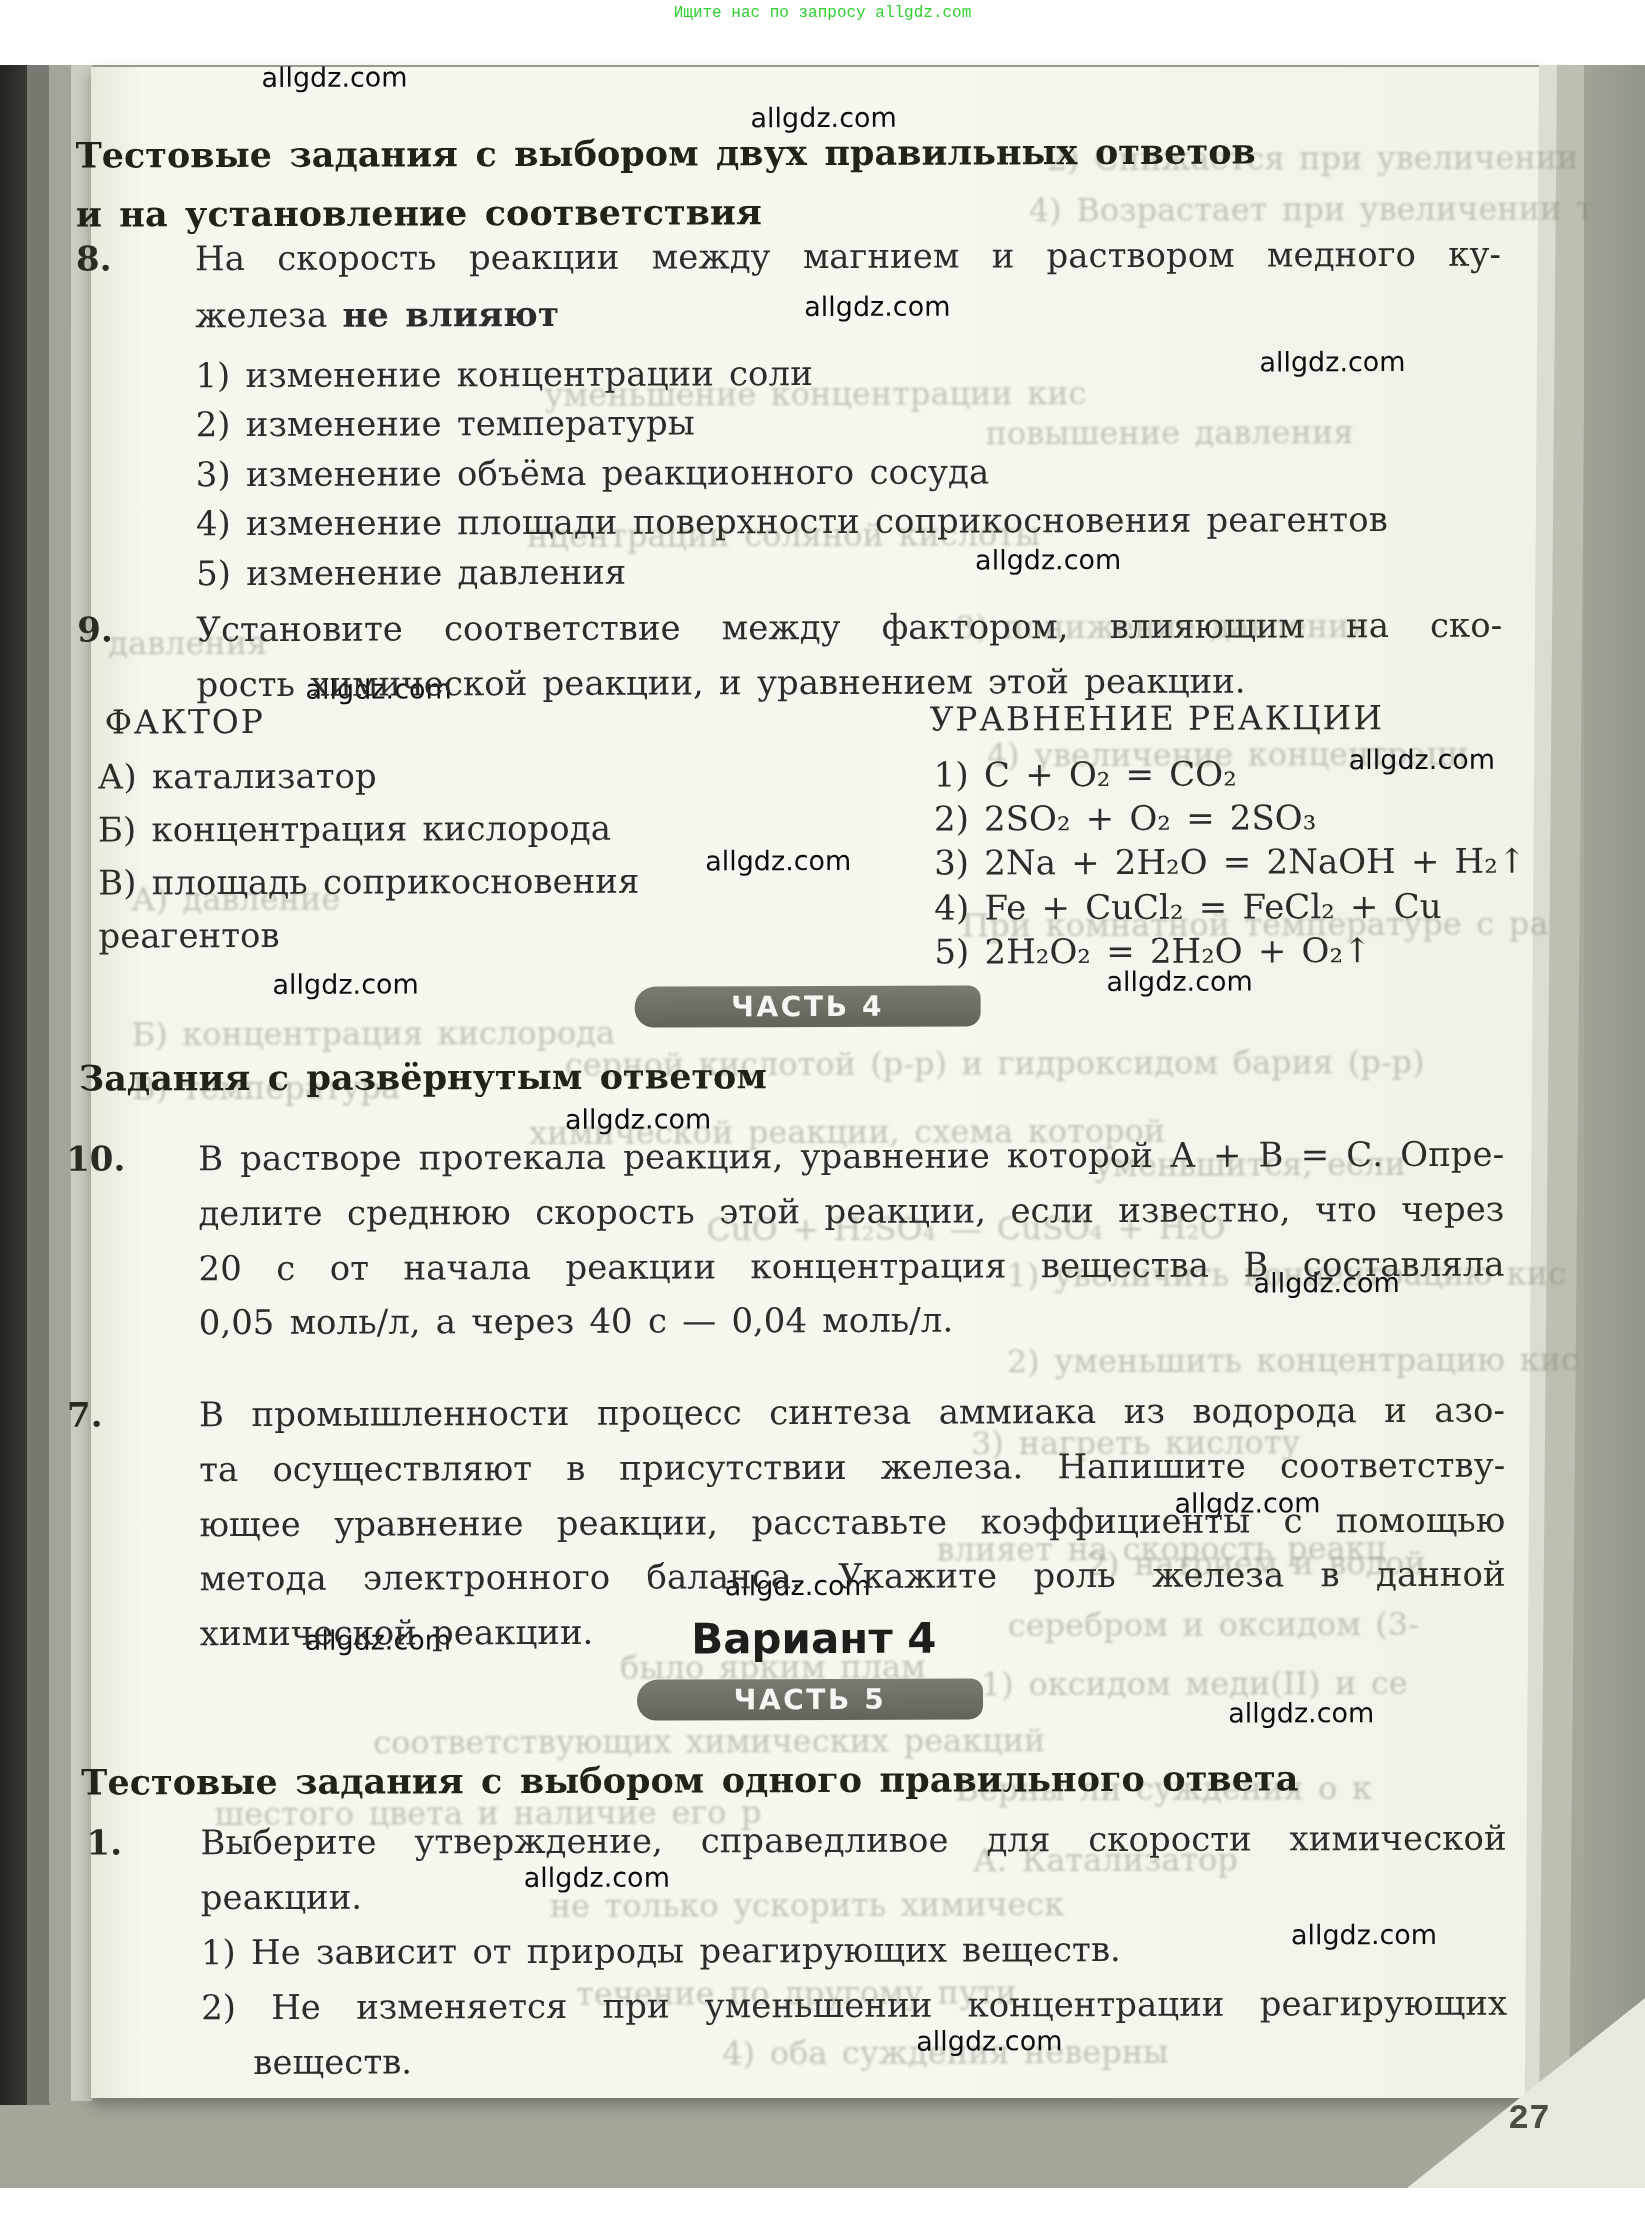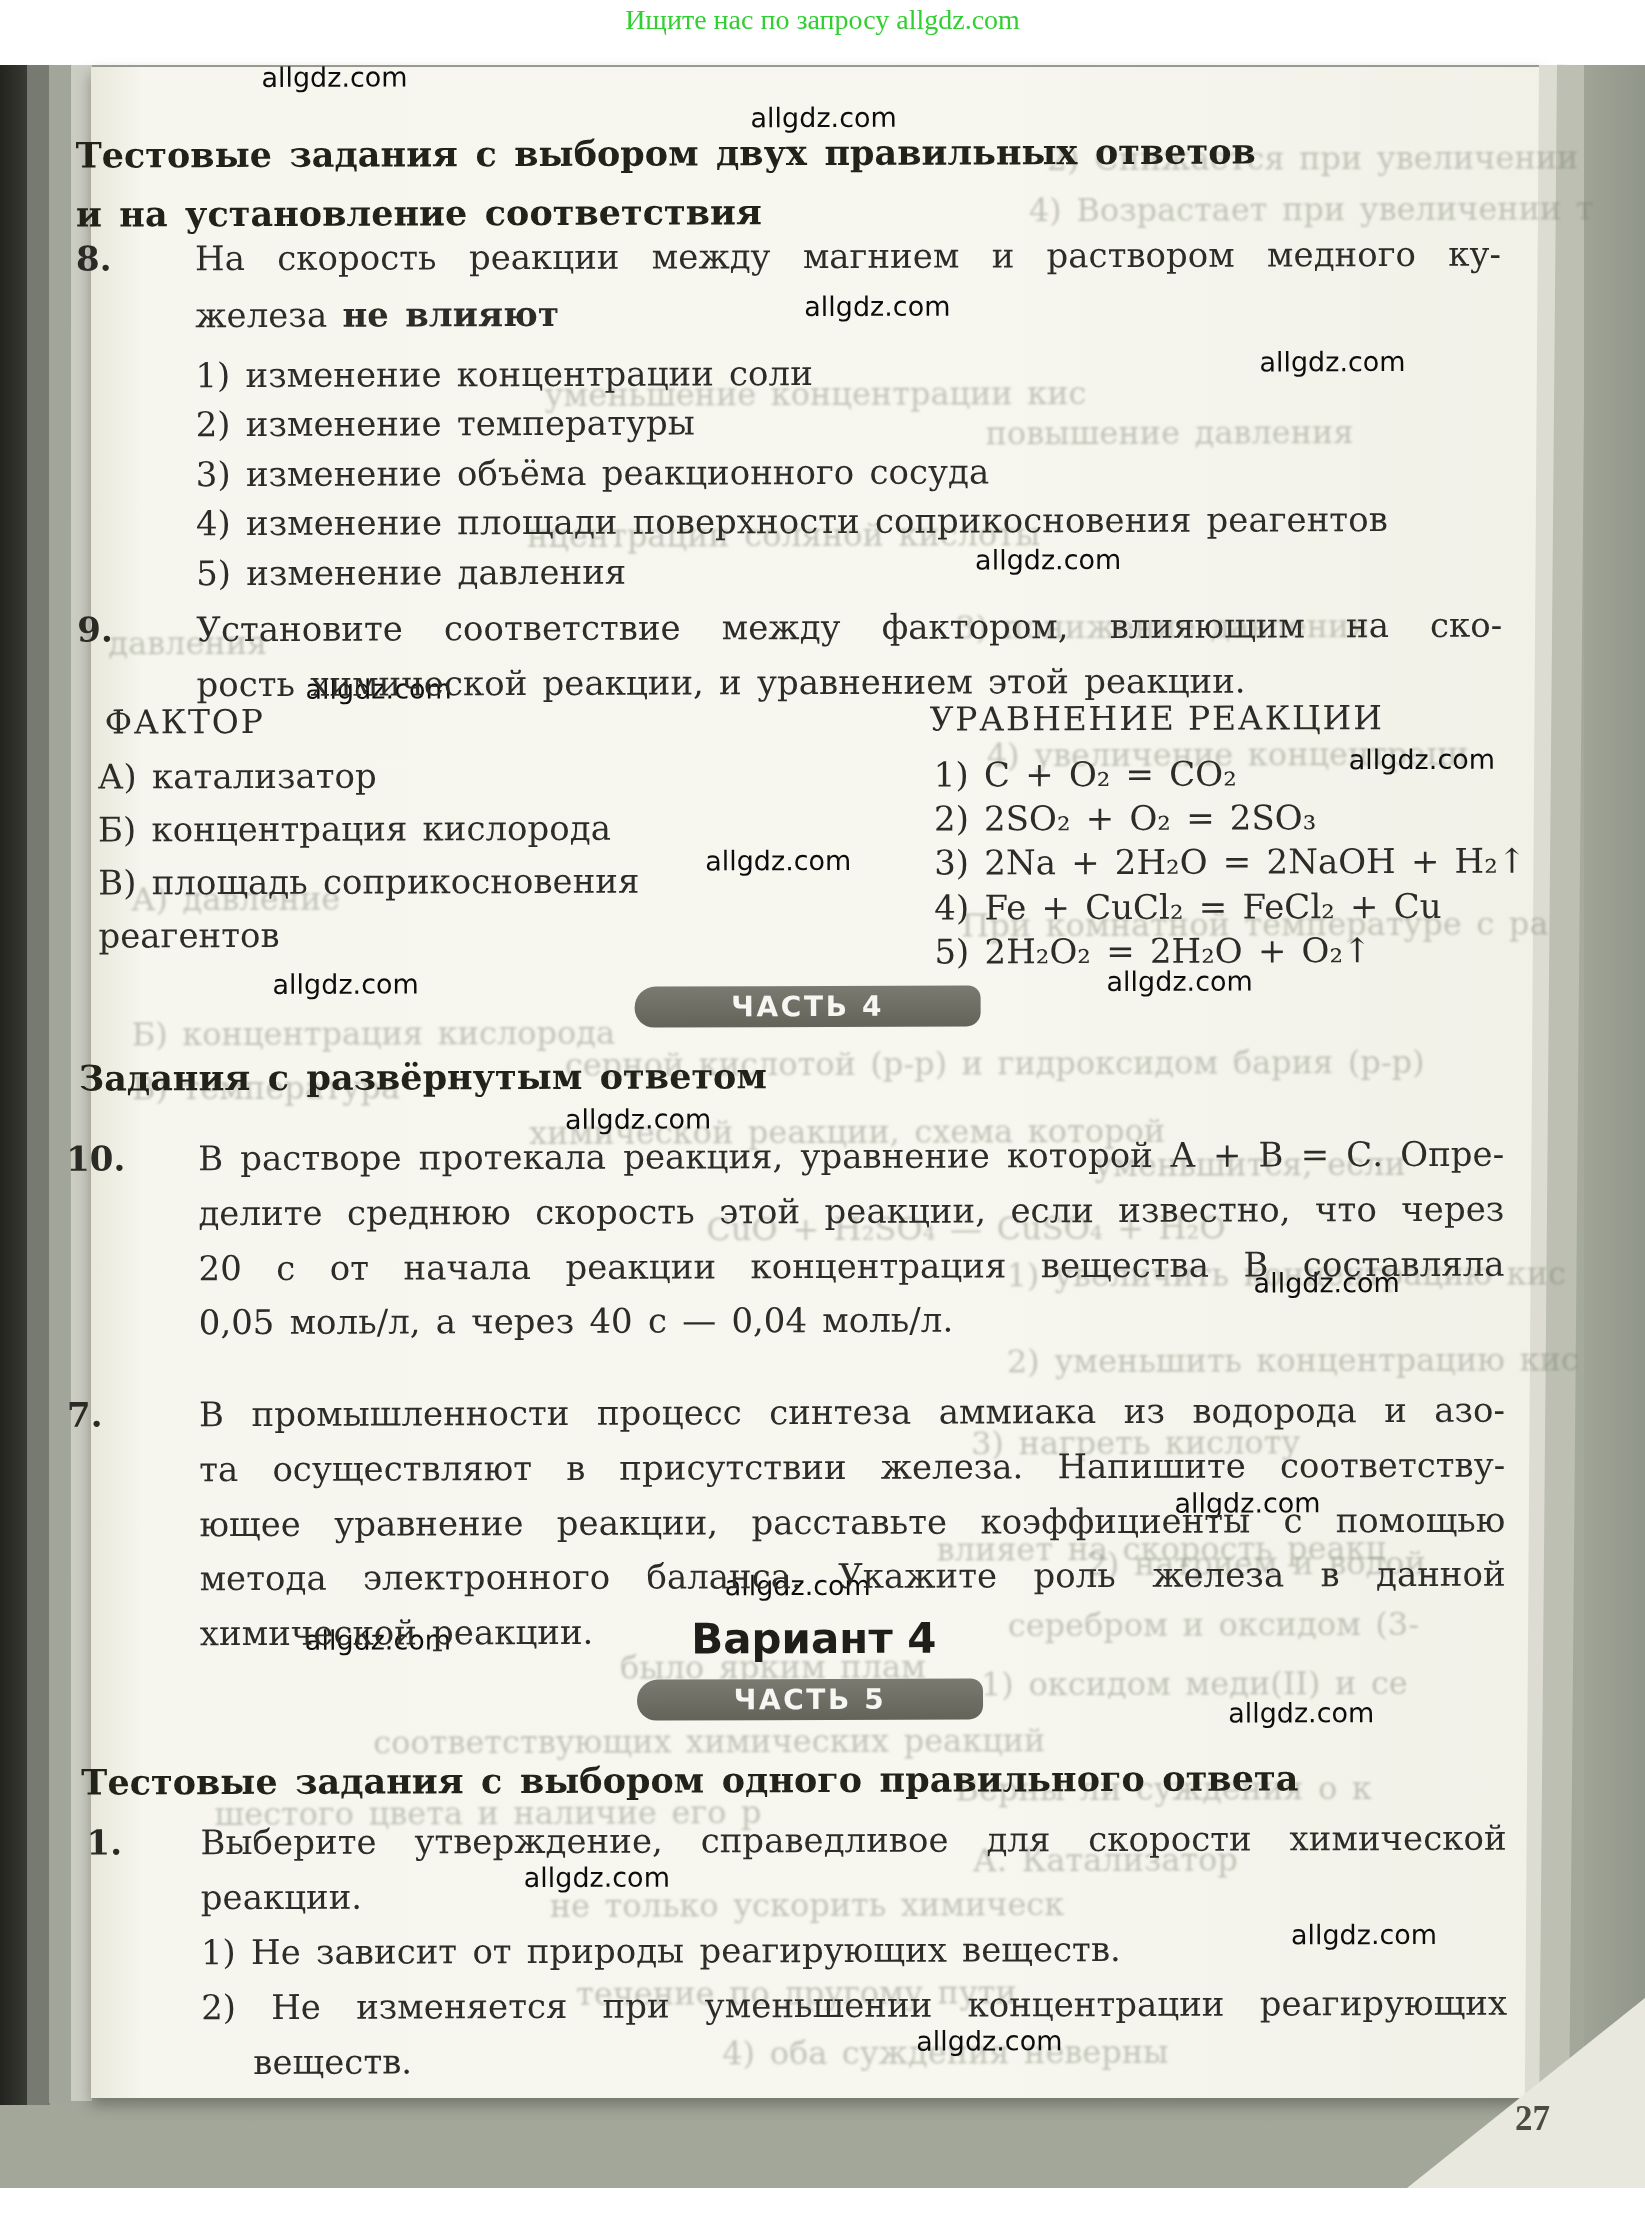--- a/index.html
+++ b/index.html
@@ -14,27 +14,27 @@
   .edge-b{position:absolute;left:49px;top:65px;width:21px;height:2038px;background:#a2a69a;}
   .edge-c{position:absolute;left:71px;top:65px;width:21px;height:2036px;background:#cbccc2;}
   .page{position:absolute;left:91px;top:67px;width:1454px;height:2031px;
         background:linear-gradient(90deg,#e9e8db 0%,#f6f5ee 3.5%,#f7f6ef 60%,#f2f1e8 100%);
         box-shadow:0 7px 14px rgba(20,25,15,.35);}
   .rband-a{position:absolute;left:1539px;top:65px;width:19.4px;height:2034px;background:#dddcd2;transform:rotate(.4deg);transform-origin:top;}
   .rband-b{position:absolute;left:1557px;top:65px;width:30px;height:2123px;background:#bcbfb2;transform:rotate(.5deg);transform-origin:top;}
   .rband-c{position:absolute;left:1584px;top:65px;width:71px;height:2123px;background:linear-gradient(90deg,#a0a497,#8f9488);}
   .wedge{position:absolute;right:0;bottom:41px;width:0;height:0;
          border-left:238px solid transparent;border-bottom:190px solid #e8e8df;}
-  .pageno{position:absolute;right:95px;bottom:90px;font-family:Liberation Serif, serif;
+  .pageno{position:absolute;right:95px;bottom:90px;font-family:Liberation Mono, monospace;
           font-weight:bold;font-size:35px;color:#4c4c42;}
   .footer-strip{position:absolute;left:0;top:2188px;width:1645px;height:41px;background:#ffffff;}
   .footer-text{position:absolute;left:0;top:2193px;width:1645px;text-align:center;
                font-family:"DejaVu Sans","Liberation Sans",sans-serif;font-size:25.6px;color:var(--purple,#7d26ad);}
   .promo{position:absolute;left:0;top:4.4px;width:1645px;text-align:center;
-         font-family:Liberation Serif, serif;font-size:28px;color:var(--green,#31cf31);}
+         font-family:Liberation Mono, monospace;font-size:16px;color:var(--green,#31cf31);}
   
   #content{position:absolute;left:0;top:0;width:1645px;height:2229px;transform:rotate(-.2deg);}
   .tline{position:absolute;font-size:34px;color:#2e2c28;white-space:nowrap;word-spacing:4.4px;}
   .just{white-space:normal;text-align:justify;text-align-last:justify;}
   .bold{font-weight:bold;}
   .title{position:absolute;font-size:35px;font-weight:bold;color:#232219;white-space:nowrap;word-spacing:5.3px;}
   .num{position:absolute;font-size:34px;font-weight:bold;color:#2b2a24;}
   .colhead{position:absolute;font-size:33px;color:#2e2c28;letter-spacing:1.8px;white-space:nowrap;}
   .badge{position:absolute;left:635px;width:346px;height:41px;background:linear-gradient(180deg,#7a7a70,#63635a);
          border-radius:21px 12.4px 14px 19.4px;display:flex;align-items:center;justify-content:center;}

